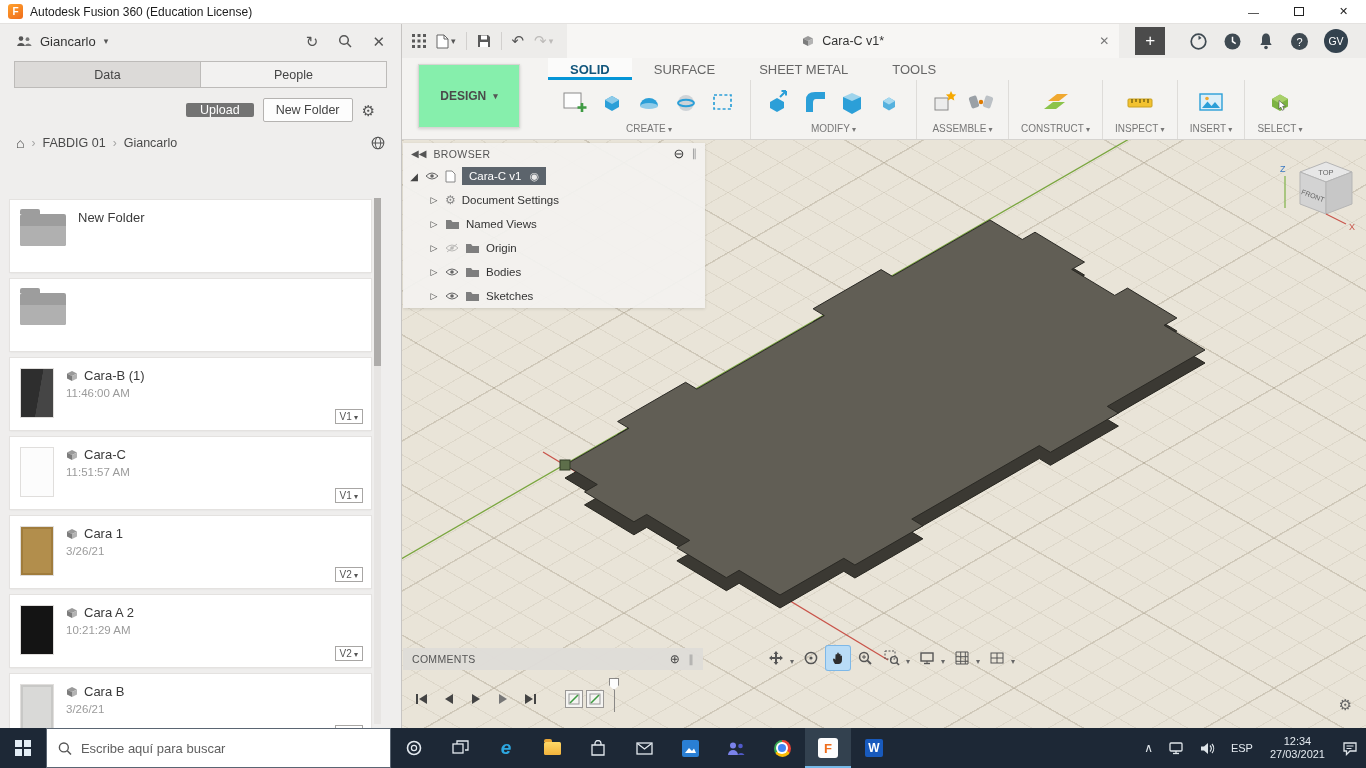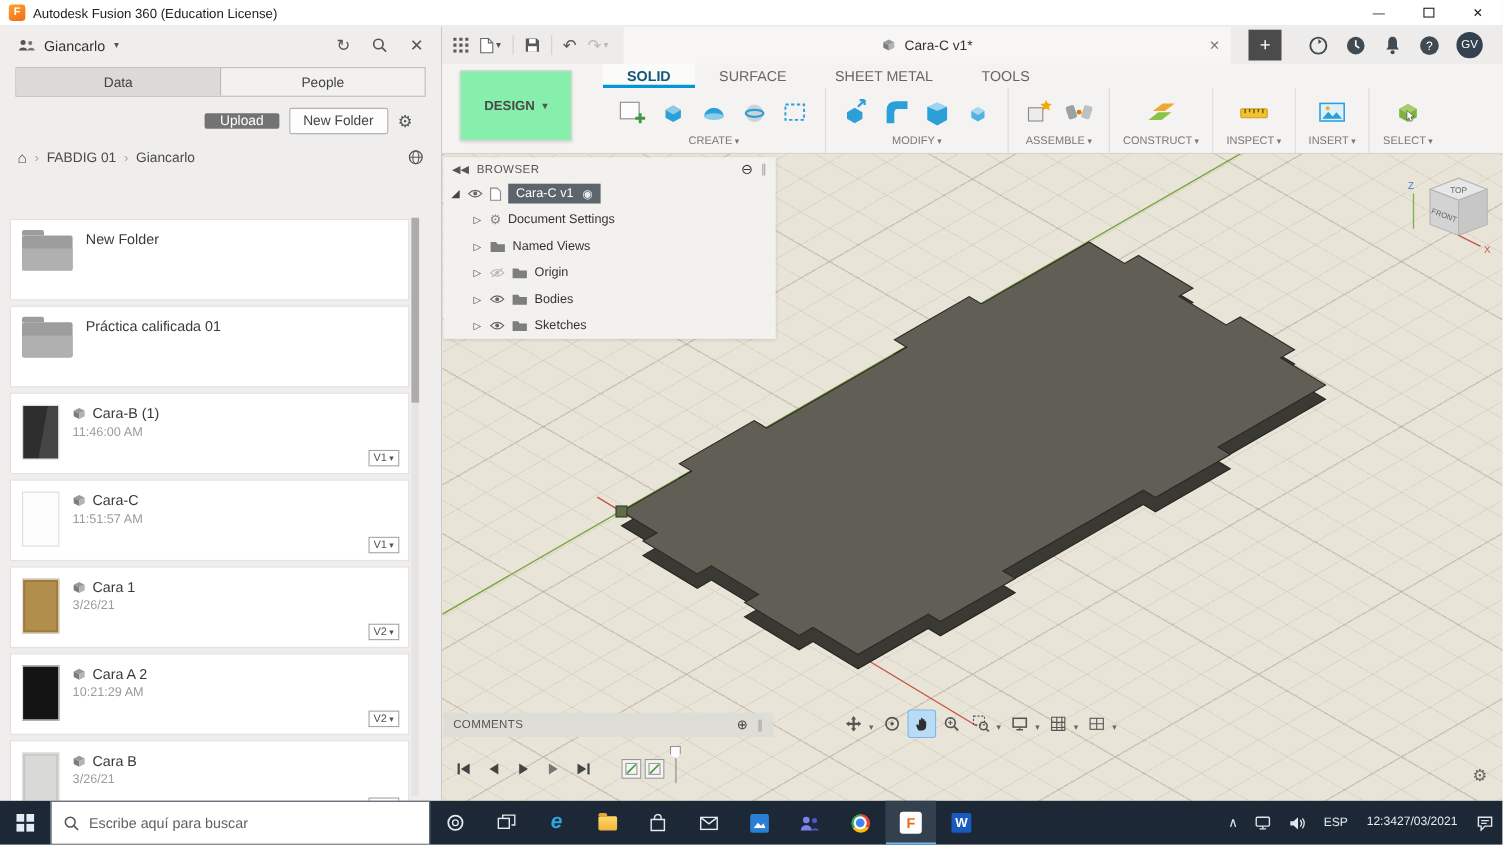--- a/index.html
+++ b/index.html
@@ -129,21 +129,21 @@
   .exfolder{width:17px;height:13px;background:linear-gradient(#ffd867,#f2b33c);border-radius:1.5px;position:relative}
   .exfolder::before{content:"";position:absolute;top:-3px;left:0;width:8px;height:3px;background:#e8a636;border-radius:2px 2px 0 0}
   .chrome{width:17px;height:17px;border-radius:50%;background:conic-gradient(#ea4335 0 120deg,#fbbc05 0 240deg,#34a853 0 360deg);position:relative}
   .chrome::after{content:"";position:absolute;inset:4.5px;border-radius:50%;background:#4285f4;box-shadow:0 0 0 2px #fff}
   .fus-tile{width:20px;height:20px;background:#fdfdfd;border-radius:3px;display:flex;align-items:center;justify-content:center;font-weight:bold;font-size:13px;color:#ef6c1a}
   .word-tile{width:18px;height:18px;background:#185abd;border-radius:2px;display:flex;align-items:center;justify-content:center;font-weight:bold;font-size:12px;color:#fff}
   .photos-tile{width:17px;height:17px;background:#2a7fd4;border-radius:2px;display:flex;align-items:center;justify-content:center}
   .tray{margin-left:auto;display:flex;align-items:center}
   .tray-ic{padding:0 8px;font-size:12px;color:#dfe5ea;display:flex;align-items:center}
   .tray-lang{font-size:11px;padding:0 8px}
-  .clock{display:flex;flex-direction:row;align-items:center;justify-content:center;font-size:11px;line-height:13.5px;padding:0 9px;text-align:center}
+  .clock{display:flex;flex-direction:column;align-items:center;justify-content:center;font-size:11px;line-height:13.5px;padding:0 9px;text-align:center}
 </style>
 </head>
 <body>
 
 <div class="screen">
 
   <div class="titlebar">
     <div class="fusion-badge">
         <span>F</span>
       </div>
@@ -205,23 +205,20 @@
     <div class="dp-list">
 
       <div class="card">
         <div class="card-folder-icon"></div>
         <div class="card-body">
             <div class="card-title">New Folder</div>
           </div>
       </div>
       <div class="card">
         <div class="card-folder-icon"></div>
-        <div class="card-body">
-            <div class="card-title">Práctica calificada 01</div>
-          </div>
       </div>
 
       <div class="card">
         <div class="thumb t2"></div>
         <div class="card-body">
           <div class="card-title">
               <svg width="12" height="12" viewBox="0 0 12 12">
                 <path d="M6 1 11 3.5 6 6 1 3.5Z" fill="#9a9a9a"></path>
                 <path d="M1 3.5 6 6v5L1 8.5Z" fill="#7c7c7c"></path>
                 <path d="M11 3.5 6 6v5l5-2.5Z" fill="#b3b3b3"></path>

